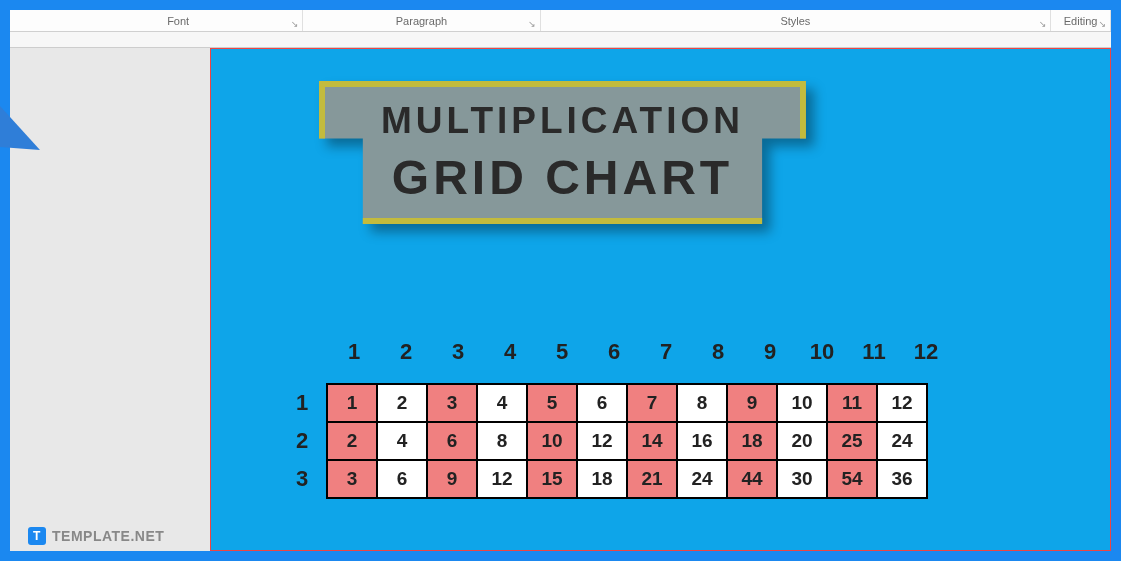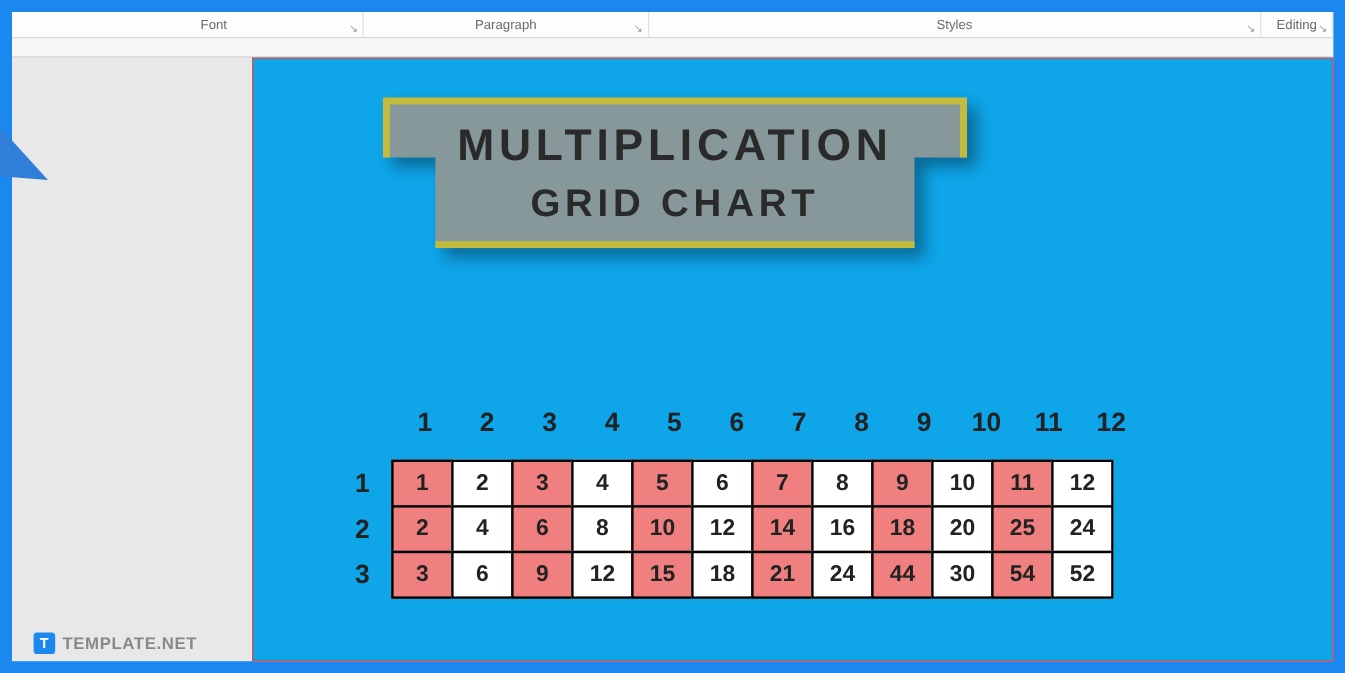--- a/index.html
+++ b/index.html
@@ -74,21 +74,21 @@
   line-height: 1.1;
   clip-path: polygon(0 0, 100% 0, 100% 40%, 91% 40%, 91% 100%, 9% 100%, 9% 40%, 0 40%);
 }
 .title-shape .line {
   font-size: 37px;
   letter-spacing: 4px;
   font-weight: 700;
   color: #2a2a2a;
 }
 .title-shape .line2 {
-  font-size: 32px;
+  font-size: 48px;
   letter-spacing: 4px;
   font-weight: 700;
   color: #2a2a2a;
   margin-top: 10px;
 }
 .arrow {
   position: absolute;
   left: -130px;
   top: 80px;
   width: 240px;
@@ -253,21 +253,21 @@
             <div class="cell">6</div>
             <div class="cell hl">9</div>
             <div class="cell">12</div>
             <div class="cell hl">15</div>
             <div class="cell">18</div>
             <div class="cell hl">21</div>
             <div class="cell">24</div>
             <div class="cell hl">44</div>
             <div class="cell">30</div>
             <div class="cell hl">54</div>
-            <div class="cell">52</div>
+            <div class="cell">36</div>
           </div>
         </div>
     </div>
 
   </div>
 
   <svg class="arrow" viewBox="0 0 240 300">
     <path d="M 70 290 Q 10 180 110 40" stroke="#2f7ed8" stroke-width="32" fill="none" stroke-linecap="round"></path>
     <polygon points="95,55 110,5 160,60" fill="#2f7ed8"></polygon>
   </svg>

